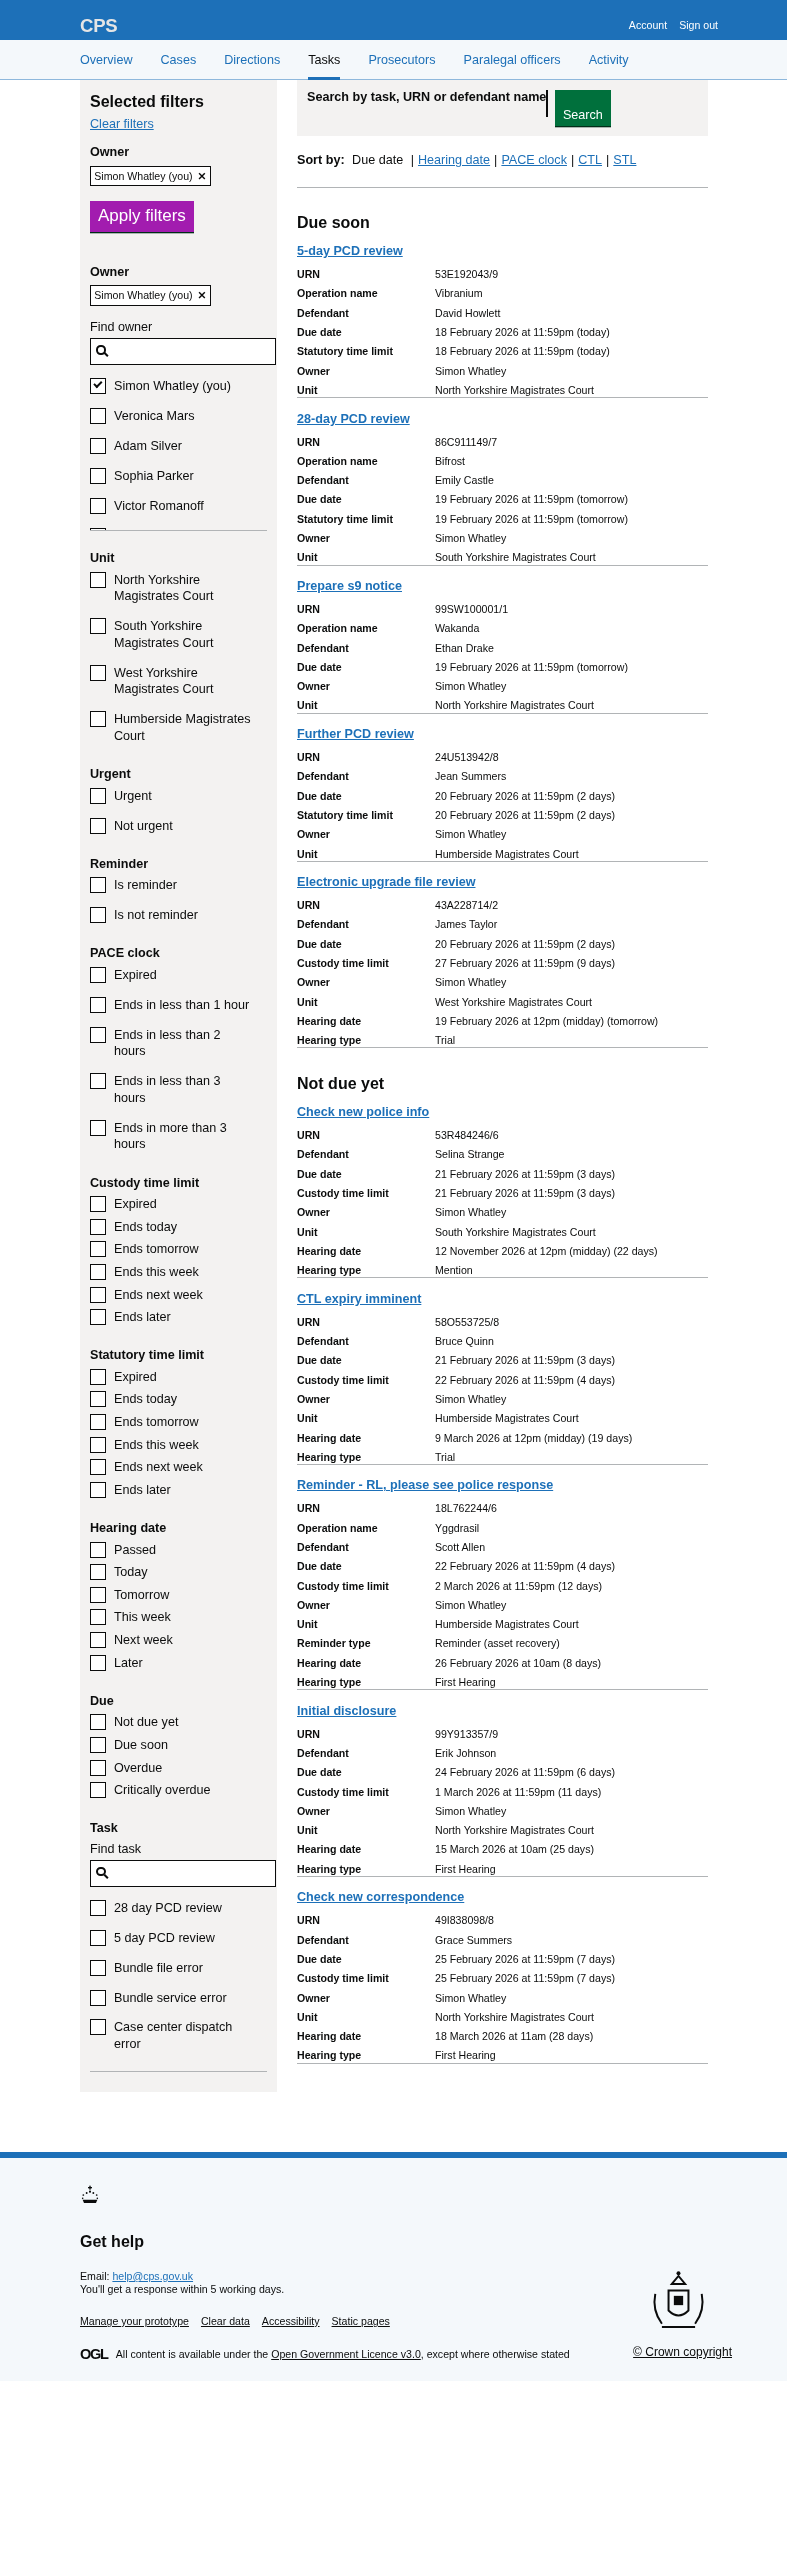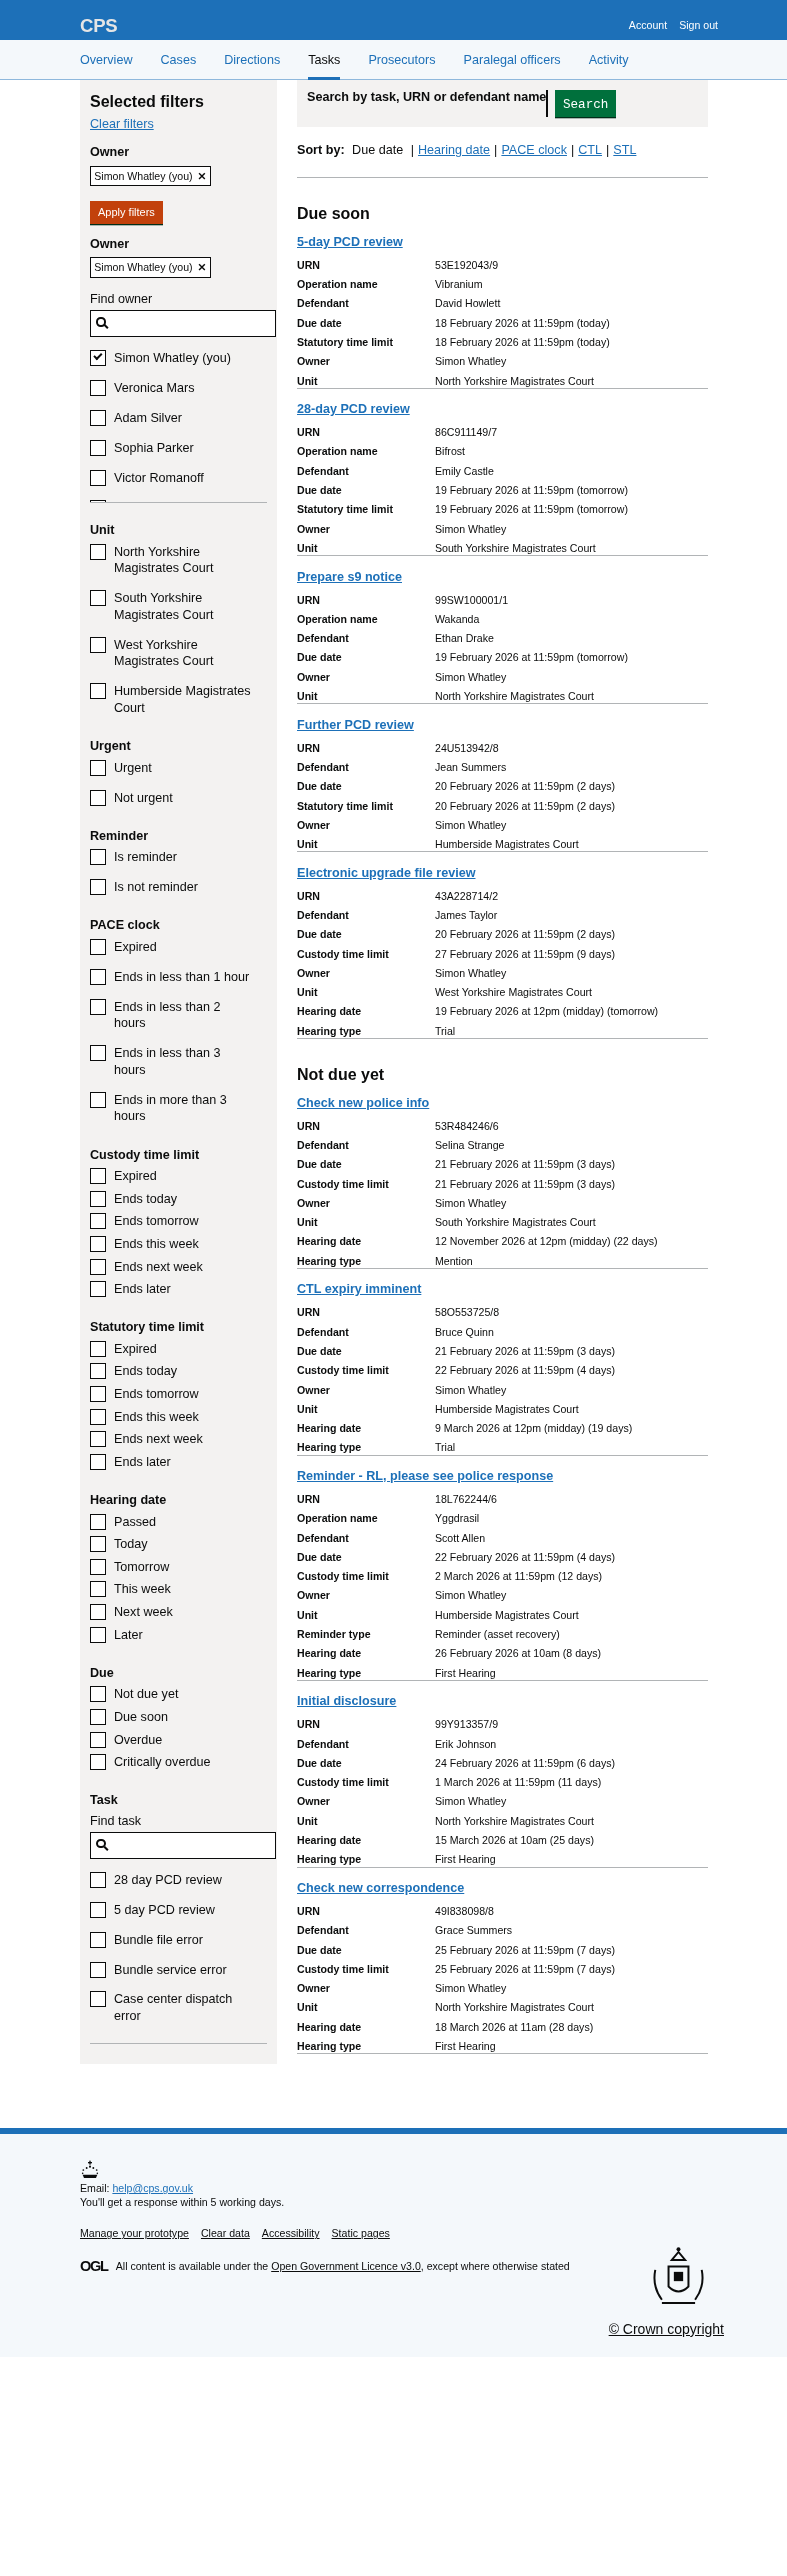--- a/index.html
+++ b/index.html
@@ -26,41 +26,41 @@
 
   .layout { display: flex; gap: 20px; align-items: flex-start; }
 
   
   .filter { width: 197px; background: #f3f2f1; padding: 13.3px 10px 20px 10px; flex: none; }
   .filter h2 { font-size: 16px; margin: 0 0 5.3px 0; }
   .filter .clear { font-size: 12.6px; display: inline-block; margin-bottom: 14.6px; }
   .filter h3 { font-size: 12.6px; margin: 0 0 6.6px 0; font-weight: 700; }
   .tag { display: inline-block; border: 0.7px solid #0b0c0c; background: #fff; font-size: 10.6px; padding: 3.3px 3.3px; margin-bottom: 14.6px; }
   .tag .x { font-weight: 700; margin-left: 2px; }
-  .btn-apply { background: #c2410c; color: #fff; border: none; font-size: 11px; padding: 5.3px 8px; box-shadow: 0 1.3px 0 #002d18; margin-bottom: 13px; font-family: "Liberation Sans", sans-serif; }
+  .btn-apply { background: #a21caf; color: #fff; border: none; font-size: 17px; padding: 5.3px 8px; box-shadow: 0 1.3px 0 #002d18; margin-bottom: 33px; font-family: "Liberation Sans", sans-serif; }
   .find-label { font-size: 12.6px; margin: 9.3px 0 4px 0; }
   .find { width: 186px; height: 26.6px; border: 1.3px solid #0b0c0c; background: #fff; position: relative; margin-bottom: 13.3px; }
   .find .mag { position: absolute; left: 5.3px; top: 6px; width: 9.3px; height: 9.3px; border: 2px solid #0b0c0c; border-radius: 50%; }
   .find .mag::after { content: ""; position: absolute; width: 2px; height: 4.7px; background: #0b0c0c; right: -3.3px; bottom: -4px; transform: rotate(-45deg); }
   .owner-list { height: 153px; overflow: hidden; border-bottom: 0.7px solid #b1b4b6; margin-bottom: 20px; }
   .cb { display: flex; align-items: flex-start; margin-bottom: 13.3px; font-size: 12.6px; line-height: 16.6px; }
   .cb .box { width: 16px; height: 16px; border: 1.3px solid #0b0c0c; background: #fff; flex: none; margin-right: 8px; position: relative; }
   .cb .box.checked::after { content: ""; position: absolute; left: 3.3px; top: 2px; width: 6px; height: 3.3px; border-left: 2px solid #0b0c0c; border-bottom: 2px solid #0b0c0c; transform: rotate(-45deg); }
   .cb .lbl { max-width: 140px; }
   .fgroup { margin-bottom: 22.6px; }
   .fgroup.tight .cb { margin-bottom: 6px; }
   .task-list-end { border-bottom: 0.7px solid #b1b4b6; padding-bottom: 5.3px; }
 
   
   .main { flex: 1; }
   .search-panel { background: #f3f2f1; padding: 10px; display: flex; flex-direction: row; }
   .search-panel label { font-weight: 700; font-size: 12.6px; margin-bottom: 5.3px; }
   .search-row { display: flex; gap: 6.6px; }
   .search-row .inp { flex: 1; height: 26.6px; border: 1.3px solid #0b0c0c; background: #fff; }
-  .search-row .btn { background: #00703c; color: #fff; border: none; font-size: 12.6px; padding: 8px 8px; height: 26.6px; box-shadow: 0 1.3px 0 #002d18; font-family: Liberation Mono, monospace; }
+  .search-row .btn { background: #00703c; color: #fff; border: none; font-size: 12.6px; padding: 18px 8px; height: 26.6px; box-shadow: 0 1.3px 0 #002d18; font-family: Liberation Sans, sans-serif; }
   .sort { margin: 16.6px 0 0 0; font-size: 12.6px; padding-bottom: 20px; border-bottom: 0.7px solid #b1b4b6; }
   .sort b { margin-right: 4px; }
   .sort .sep { margin: 0 4px; }
   h2.group { font-size: 16px; margin: 26.6px 0 12px 0; }
   .task { border-bottom: 0.7px solid #b1b4b6; margin-bottom: 13.3px; }
   .task h3 { font-size: 12.6px; margin: 0 0 10px 0; }
   .task h3 a { text-decoration: underline; }
   .task dl { margin: 0; display: grid; grid-template-columns: 138px 1fr; row-gap: 6px; font-size: 10.6px; line-height: 13.3px; }
   .task dt { font-weight: 700; margin: 0; }
   .task dd { margin: 0; }
@@ -69,21 +69,21 @@
   .footer { margin-top: 60px; border-top: 6.6px solid #1d70b8; background: #f4f8fb; padding: 26.6px 80px 26.6px 80px; position: relative; height: 229px; }
   .footer .crown { width: 20px; height: 20px; position: relative; }
   .footer h2 { font-size: 16px; margin: 26.6px 0 18.6px 0; }
   .footer p { margin: 0; font-size: 10.6px; line-height: 13.3px; }
   .footer .links { margin-top: 18.6px; display: flex; gap: 12px; font-size: 10.6px; }
   .footer .links a { color: #0b0c0c; }
   .footer .lic { margin-top: 18.6px; display: flex; align-items: center; gap: 8px; font-size: 10.6px; }
   .footer .lic a { color: #0b0c0c; }
   .footer .ogl { font-weight: 900; font-size: 14.6px; letter-spacing: -1.3px; }
   .footer .arms { position: absolute; right: 73px; top: 106px; width: 73px; height: 73px; }
-  .footer .copy { position: absolute; right: 64px; top: 187px; font-size: 14px; color: #0b0c0c; }
+  .footer .copy { position: absolute; right: 56px; top: 187px; font-size: 12px; color: #0b0c0c; }
 </style>
 </head>
 <body>
 
 <header class="hdr">
   <div class="logo">CPS</div>
   <div class="acct">
     <a href="#">Account</a>
     <a href="#">Sign out</a>
   </div>
@@ -604,20 +604,21 @@
       <circle cx="15" cy="10" r="1.6"></circle>
         <circle cx="10" cy="12" r="1.4"></circle>
         <circle cx="20" cy="12" r="1.4"></circle>
       <circle cx="5" cy="15" r="1.3"></circle>
         <circle cx="25" cy="15" r="1.3"></circle>
         <circle cx="4" cy="20" r="1.2"></circle>
         <circle cx="26" cy="20" r="1.2"></circle>
       <path d="M4 22 L26 22 L24 27 L6 27 Z"></path>
     </g>
   </svg>
+  <h2>Get help</h2>
   <p><span>Email:</span> <a href="#">help@cps.gov.uk</a></p>
   <p>You'll get a response within 5 working days.</p>
   <div class="links">
     <a href="#">Manage your prototype</a>
     <a href="#">Clear data</a>
     <a href="#">Accessibility</a>
     <a href="#">Static pages</a>
   </div>
   <div class="lic">
     <span class="ogl">OGL</span>

